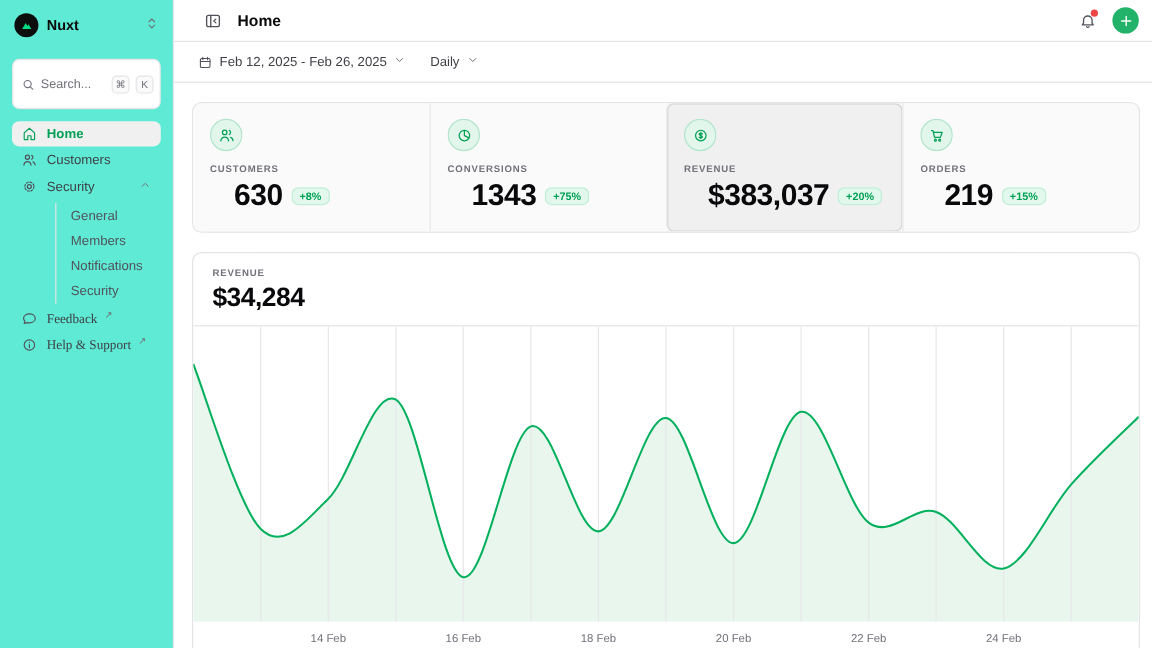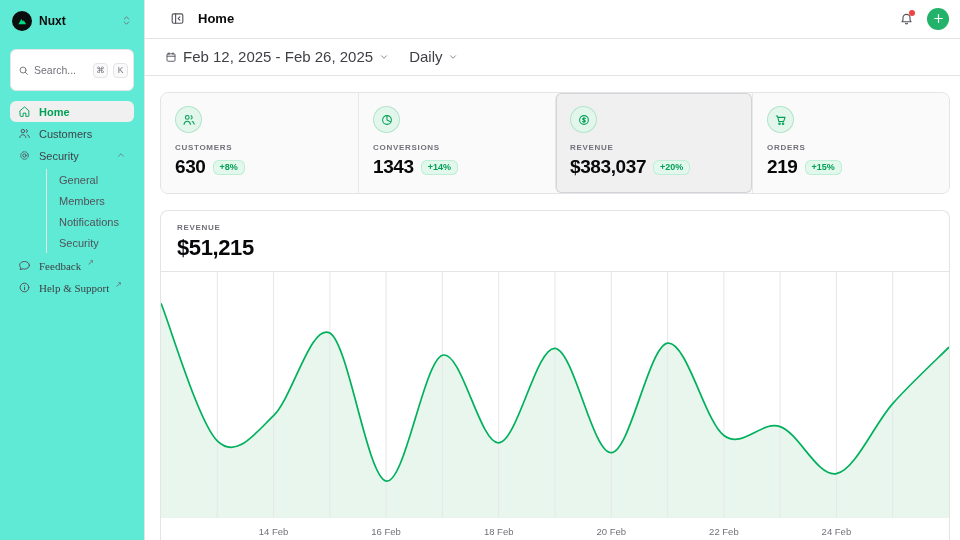--- a/index.html
+++ b/index.html
@@ -60,39 +60,39 @@
   .topbar-right { display:flex; align-items:center; gap:9px; }
   .notif-dot { position:absolute; top:3px; right:3px; width:6px; height:6px;
     border-radius:50%; background:#ef4444; }
   .plus-btn { width:22px; height:22px; border-radius:50%; border:none; background:#22b269;
     display:flex; align-items:center; justify-content:center; cursor:pointer; }
   .plus-btn svg { width:13px; height:13px; stroke:#fff; }
 
   .toolbar { height:38px; border-bottom:1px solid #e4e4e7; display:flex;
     align-items:center; gap:20px; padding:0 20px; }
   .tool-btn { display:flex; align-items:center; gap:6px; border:none; background:none;
-    font-size:15px; font-weight:500; color:#3f3f46; cursor:pointer;
+    font-size:11px; font-weight:500; color:#3f3f46; cursor:pointer;
     font-family:"Liberation Sans", sans-serif; }
   .tool-btn svg { width:12px; height:12px; stroke:#52525b; }
   .tool-btn .chev svg { width:10px; height:10px; stroke:#71717a; }
 
   .content { padding:16px 10px 0 15px; }
   .stats { display:grid; grid-template-columns:repeat(4,1fr); border:1px solid #e4e4e7;
     border-radius:8px; overflow:hidden; background:#fafafa; }
   .stat { padding:13px 14px 15px; background:#fafafa; cursor:pointer; }
   .stat + .stat { border-left:1px solid #e8e8ea; }
   .stat.selected { background:#f0f0f1; box-shadow:inset 0 0 0 1px #d4d4d8; border-radius:6px; }
   .stat-ic { width:27px; height:27px; border-radius:50%; background:#e3f6ec;
     box-shadow:inset 0 0 0 1px rgba(0,170,95,.22);
     display:flex; align-items:center; justify-content:center; }
   .stat-ic svg { width:14px; height:14px; stroke:#00a155; }
   .stat-label { margin-top:10px; font-size:8px; font-weight:600; letter-spacing:.7px;
     color:#71717a; }
   .stat-row { margin-top:4px; display:flex; align-items:center; gap:7px; }
-  .stat-value { font-size:19px; font-weight:700; letter-spacing:-.4px; color:#09090b; }
+  .stat-value { font-size:25px; font-weight:700; letter-spacing:-.4px; color:#09090b;margin-left:20px; }
   .badge { font-size:9px; font-weight:700; color:#00a155; background:#e3f8ed;
     box-shadow:inset 0 0 0 1px #bfeed6; border-radius:6px; padding:2.5px 7px; }
 
   .chart-card { margin-top:16px; border:1px solid #e4e4e7; border-radius:8px 8px 0 0;
     border-bottom:none; height:330px; overflow:hidden; background:#fff; }
   .chart-head { padding:12px 16px 10px; border-bottom:1px solid #e4e4e7; }
   .chart-label { font-size:8px; font-weight:600; letter-spacing:.7px; color:#71717a; }
   .chart-value { margin-top:3px; font-size:22px; font-weight:700; letter-spacing:-.4px;
     color:#09090b; }
   .chart-body { width:100%; }
@@ -256,21 +256,21 @@
         <div class="stat">
           <span class="stat-ic">
             <svg viewBox="0 0 24 24" fill="none" stroke-width="1.8" stroke-linecap="round" stroke-linejoin="round" stroke="currentColor">
                 <circle cx="12" cy="12" r="7.5"></circle>
                 <path d="M12 12V4.5M12 12l6.4 3.2"></path>
               </svg>
           </span>
           <div class="stat-label">CONVERSIONS</div>
           <div class="stat-row">
             <span class="stat-value">1343</span>
-            <span class="badge">+14%</span>
+            <span class="badge">+75%</span>
           </div>
         </div>
 
         <div class="stat selected">
           <span class="stat-ic">
             <svg viewBox="0 0 24 24" fill="none" stroke-width="1.8" stroke-linecap="round" stroke-linejoin="round" stroke="currentColor">
                 <circle cx="12" cy="12" r="7.5"></circle>
                 <path d="M12 7.8v8.4M14.3 9.6c-.4-.7-1.2-1.1-2.3-1.1-1.4 0-2.3.6-2.3 1.7 0 2.3 4.6 1.2 4.6 3.6 0 1.1-.9 1.7-2.3 1.7-1.1 0-1.9-.4-2.3-1.1"></path>
               </svg>
           </span>
@@ -293,21 +293,21 @@
           <div class="stat-row">
             <span class="stat-value">219</span>
             <span class="badge">+15%</span>
           </div>
         </div>
       </div>
 
       <div class="chart-card">
         <div class="chart-head">
           <div class="chart-label">REVENUE</div>
-          <div class="chart-value">$51,215</div>
+          <div class="chart-value">$34,284</div>
         </div>
         <div class="chart-body">
           <svg id="chart-svg" viewBox="0 0 788 268" preserveAspectRatio="none">
               <path d="M0 31.3C9.4 54.2 37.5 150.2 56.3 168.9C75.1 187.6 93.8 161.6 112.6 143.6C131.4 125.6 150.2 50.2 168.9 61.1C187.7 72.0 206.3 205.3 225.1 209C243.8 212.7 262.6 89.7 281.4 83.3C300.2 76.9 318.9 172.0 337.7 170.8C356.5 169.6 375.2 74.7 394 76.3C412.8 77.9 431.5 181.4 450.3 180.6C469.1 179.8 487.8 74.0 506.6 71.2C525.4 68.4 544.1 149.6 562.9 163.5C581.6 177.4 600.4 148.2 619.1 154.6C637.9 161.0 656.6 205.5 675.4 201.7C694.2 197.9 712.9 152.7 731.7 131.6C750.5 110.5 778.6 84.6 788 75.2 L788 246 L0 246 Z" fill="#e8f6ee"></path>
               <line x1="56.3" y1="0" x2="56.3" y2="246" stroke="#e7e7ea" stroke-width="1"></line>
               <line x1="112.6" y1="0" x2="112.6" y2="246" stroke="#e7e7ea" stroke-width="1"></line>
               <line x1="168.9" y1="0" x2="168.9" y2="246" stroke="#e7e7ea" stroke-width="1"></line>
               <line x1="225.1" y1="0" x2="225.1" y2="246" stroke="#e7e7ea" stroke-width="1"></line>
               <line x1="281.4" y1="0" x2="281.4" y2="246" stroke="#e7e7ea" stroke-width="1"></line>
               <line x1="337.7" y1="0" x2="337.7" y2="246" stroke="#e7e7ea" stroke-width="1"></line>

